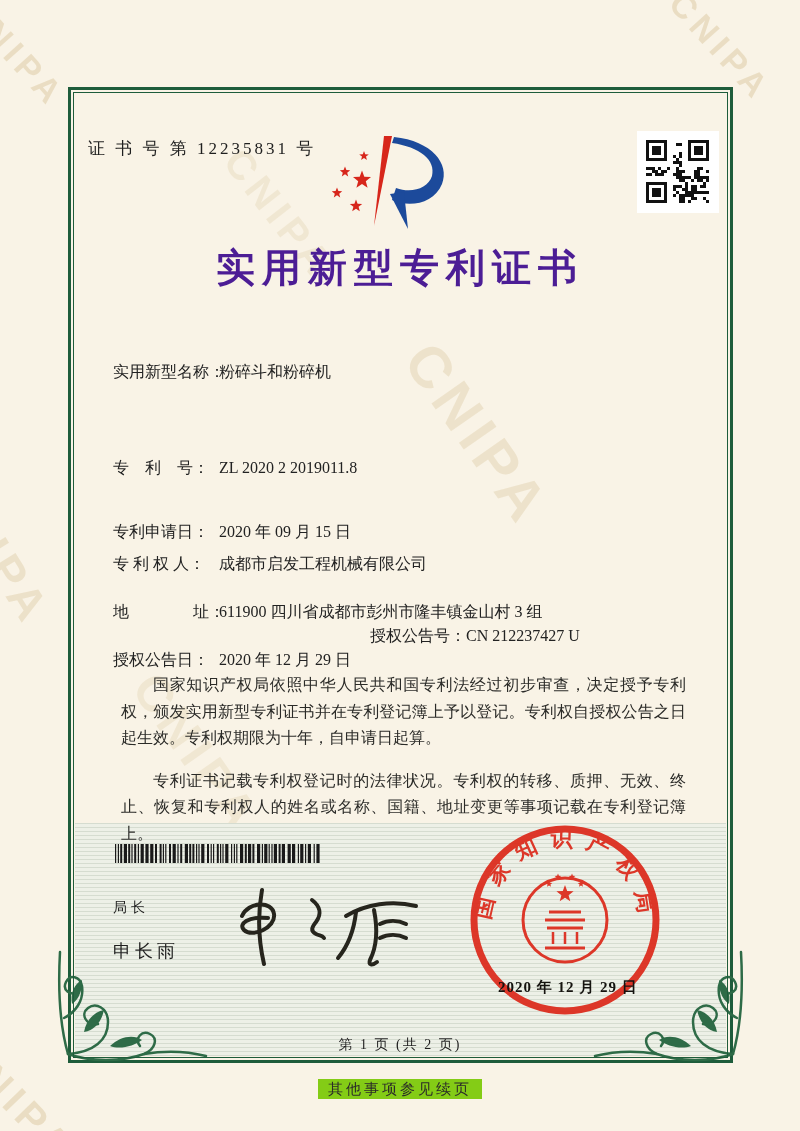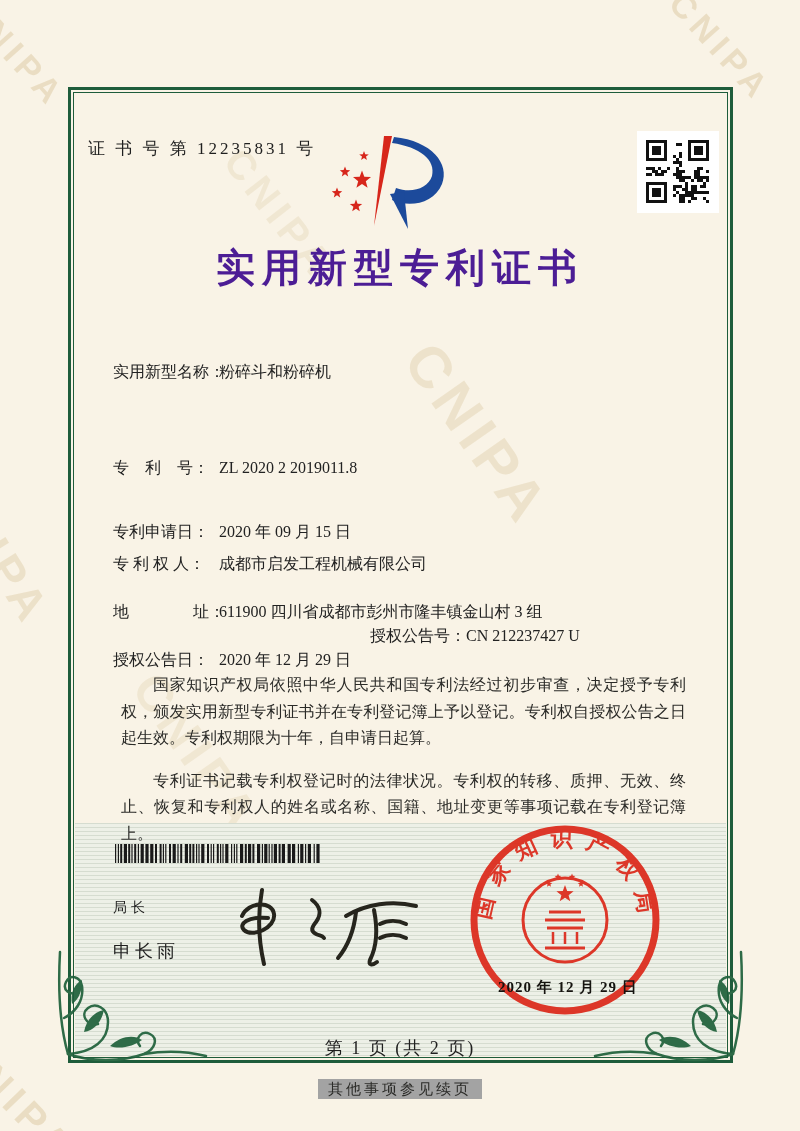--- a/index.html
+++ b/index.html
@@ -58,23 +58,23 @@
   
   .barcode{position:absolute;left:115px;top:844px;}
   .officer-title{position:absolute;left:113px;top:899px;font-size:14px;letter-spacing:4px;}
   .officer-name{position:absolute;left:113px;top:939px;font-size:18px;letter-spacing:4px;}
   .signature{position:absolute;left:222px;top:880px;}
   .seal{position:absolute;left:467px;top:822px;opacity:.93;}
   .seal-date{
     position:absolute;left:498px;top:978px;font-size:15px;font-weight:bold;
     letter-spacing:1px;color:#15130f;z-index:3;
   }
-  .page-num{position:absolute;left:0;top:1036px;width:100%;text-align:center;font-size:18px;letter-spacing:2px;}
+  .page-num{position:absolute;left:0;top:1036px;width:100%;text-align:center;font-size:14px;letter-spacing:2px;}
   .continuation{position:absolute;left:0;top:1080px;width:100%;text-align:center;font-size:15px;letter-spacing:3px;color:#2b2b28;}
-  .continuation span{background:#a3a3a3;padding:2px 10px;font-family:Liberation Serif, serif;}
+  .continuation span{background:#84cc16;padding:2px 10px;font-family:Liberation Serif, serif;}
   
   .flourish{position:absolute;pointer-events:none;}
   .fl-left{left:48px;top:948px;}
   .fl-right{left:588px;top:948px;transform:scaleX(-1);}
   .fl-stroke{fill:none;stroke:#2e6b47;stroke-width:2.5;stroke-linecap:round;}
   .fl-fill{fill:#2e6b47;stroke:none;}
   .sig-stroke{fill:none;stroke:#26251d;stroke-width:4;stroke-linecap:round;stroke-linejoin:round;}
 </style>
 </head>
 <body>

